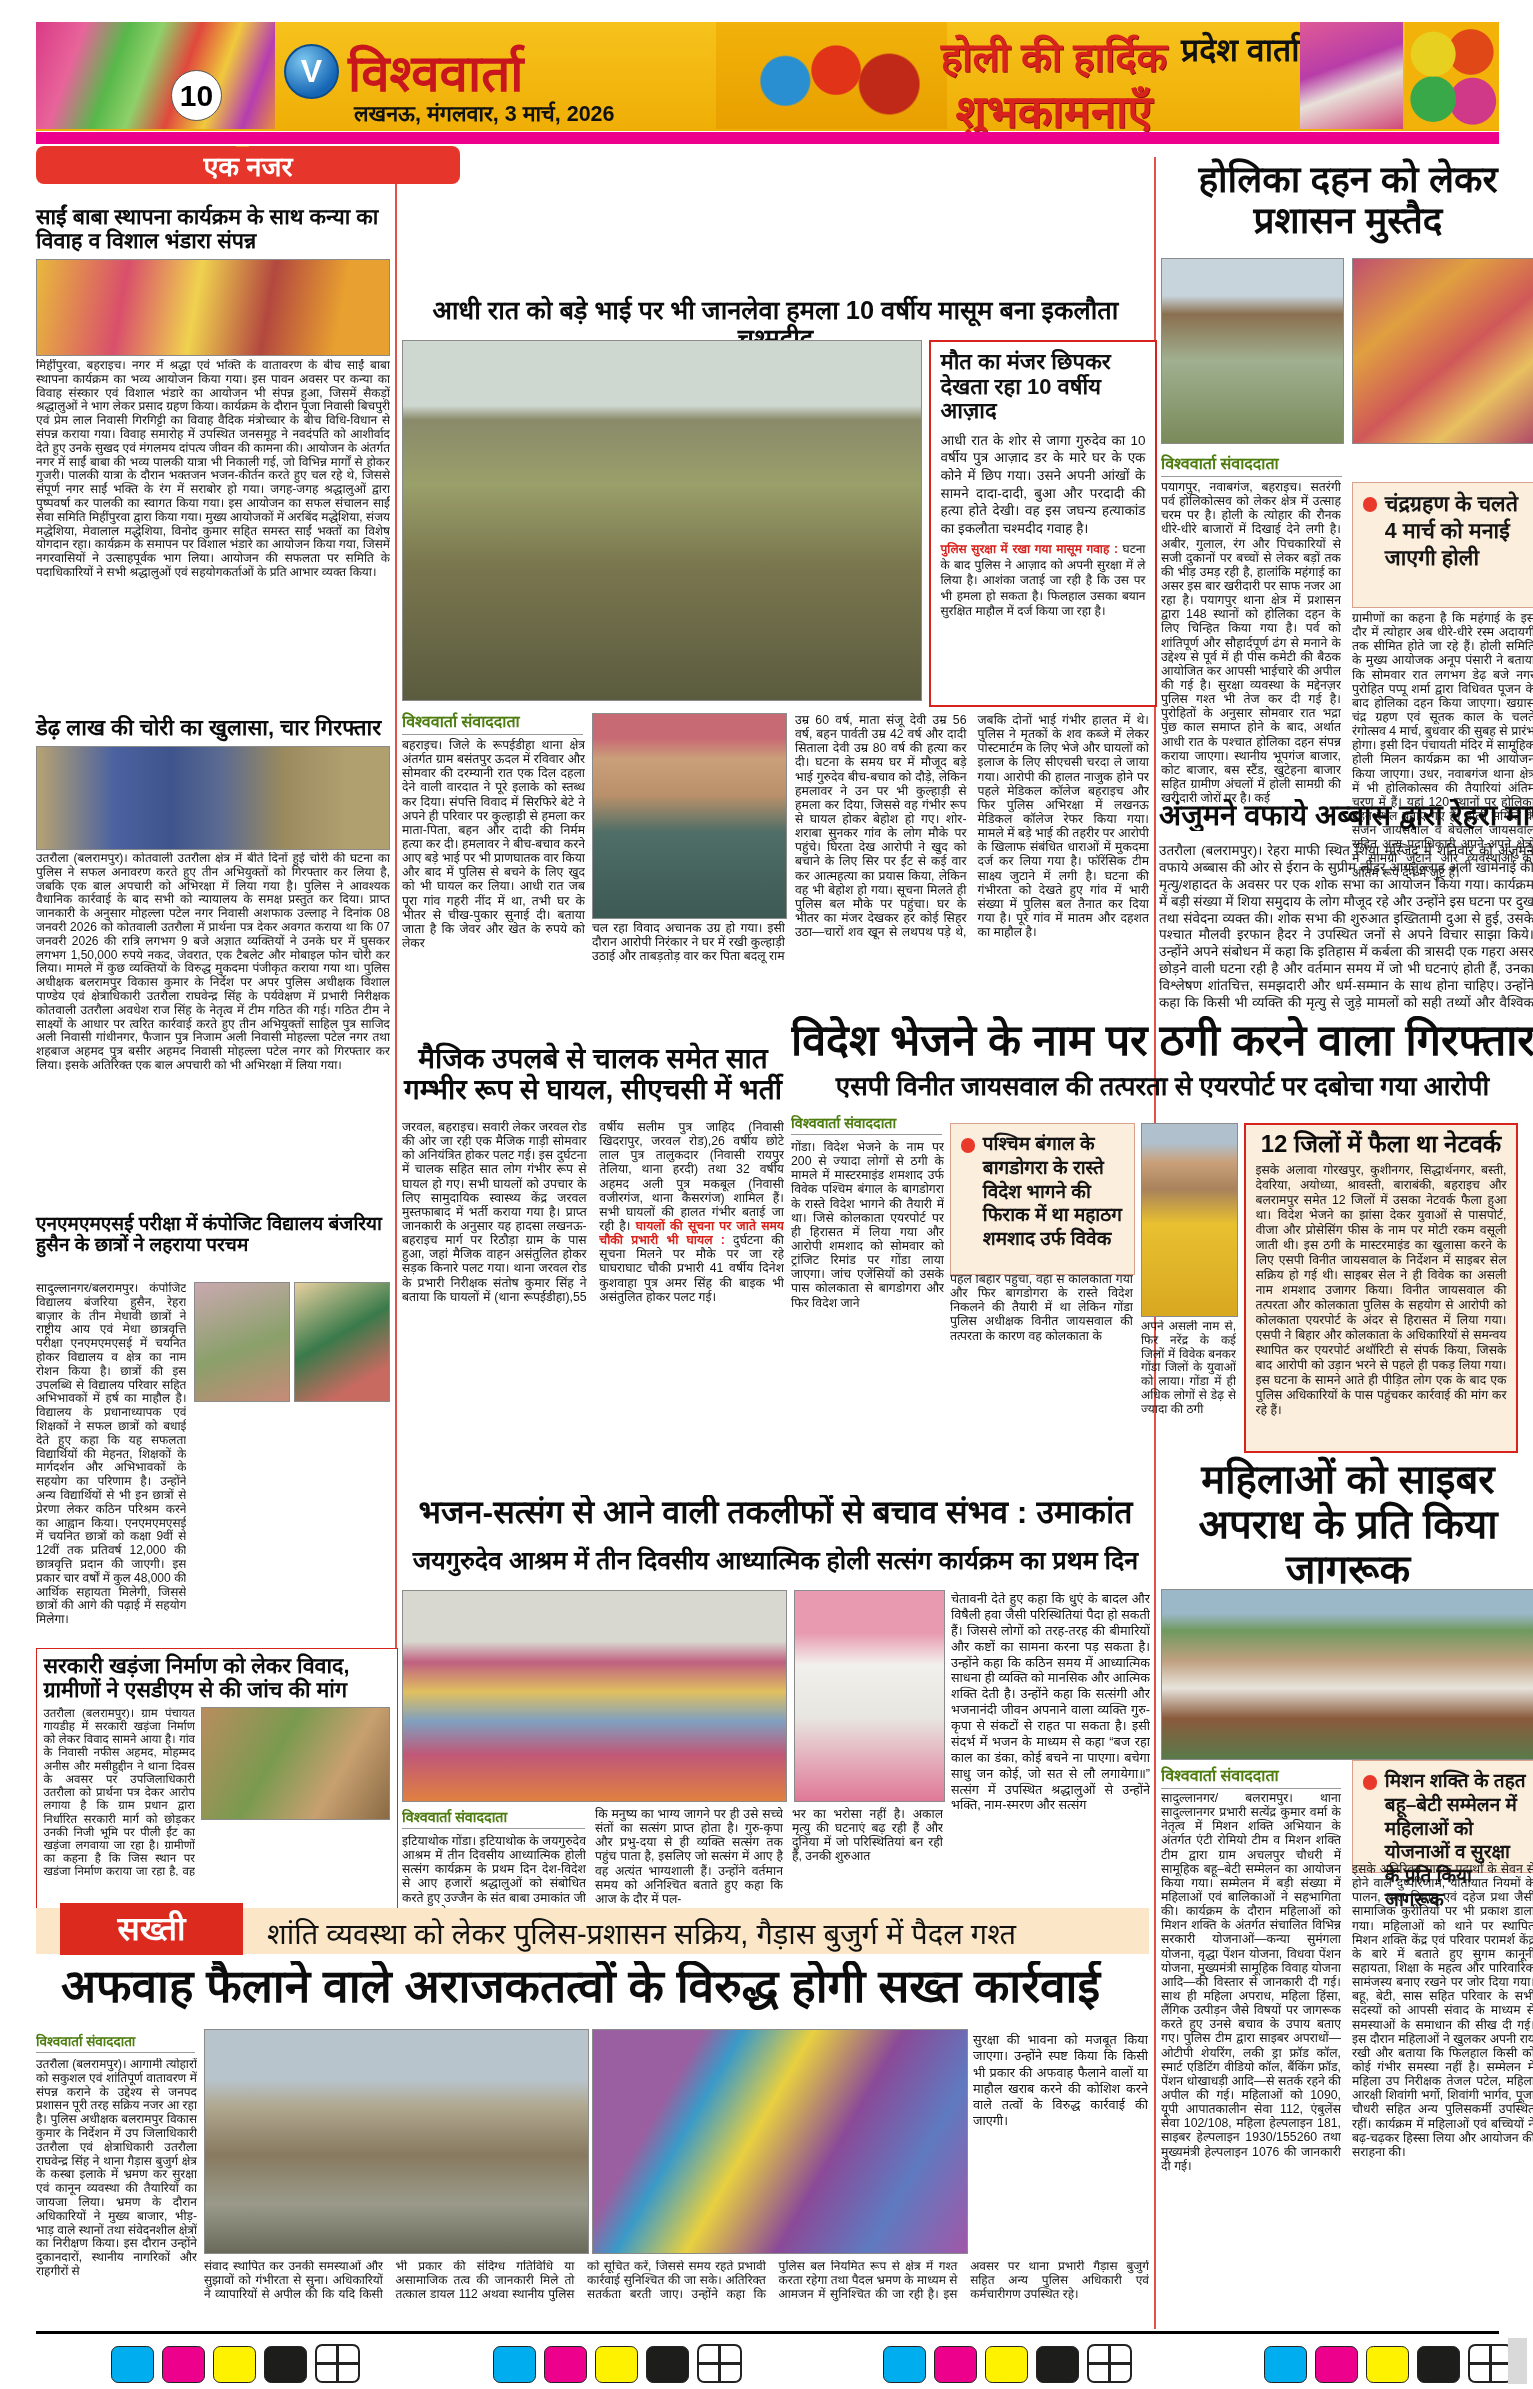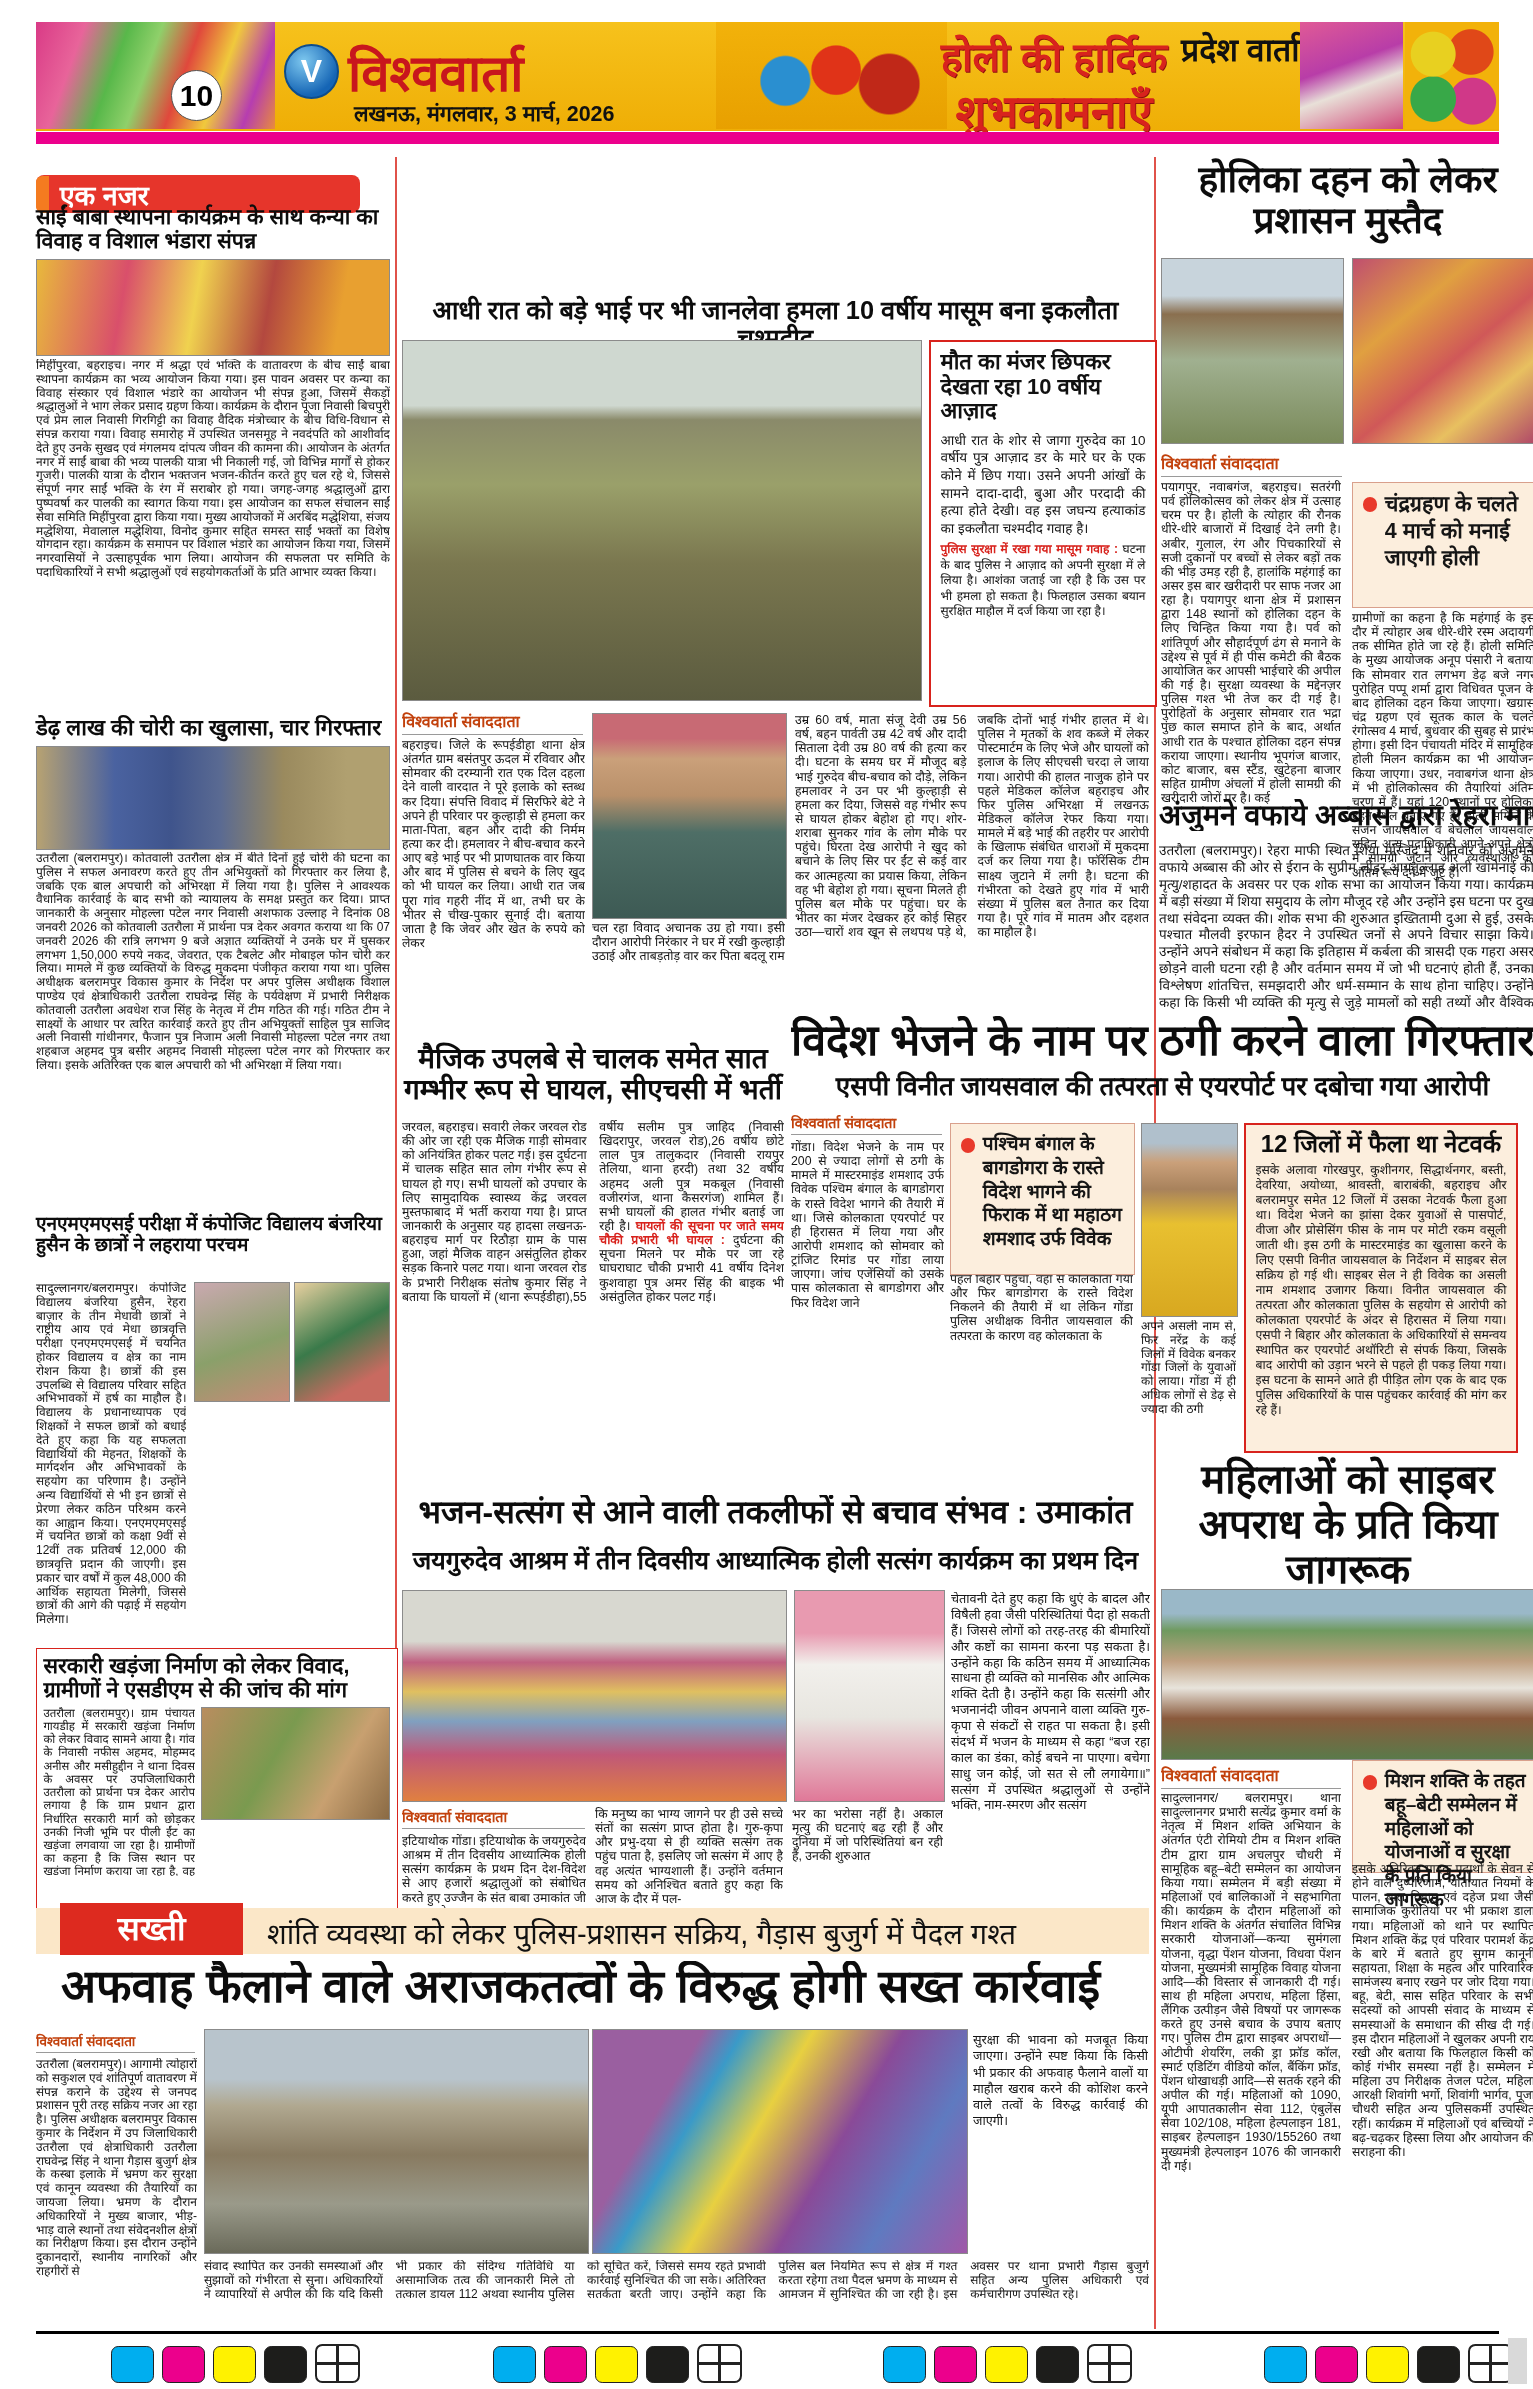--- a/index.html
+++ b/index.html
@@ -2,21 +2,21 @@
 <html style="font-size:12.7px"><head>
 <meta charset="utf-8">
 <style>
   html,body{margin:0;padding:0;background:#e8e8e8;}
   #page{position:relative;width:1533px;height:2389px;background:#ffffff;
         font-family:"Liberation Sans","DejaVu Sans",sans-serif;color:#111;overflow:hidden;}
   .abs{position:absolute;}
   .photo{border:0.8px solid #8b8b8b;}
   .bodytxt{font-size:12.3px;line-height:1.15;text-align:justify;overflow:hidden;color:#151515;}
   .bodytxt b{font-weight:700;}
-  .byline{font-weight:700;font-size:16px;color:#c2410c;border-bottom:1.6px solid #9a9a9a;padding-bottom:1.6px;overflow:hidden;white-space:nowrap;}
+  .byline{font-weight:700;font-size:16px;color:#4d7c0f;border-bottom:1.6px solid #9a9a9a;padding-bottom:1.6px;overflow:hidden;white-space:nowrap;}
   .headline{font-weight:700;color:#0c0c0c;line-height:1.12;}
   .center{text-align:center;}
   .red{color:#d8231d;}
   .vline{width:1.6px;background:#e0524a;}
   .dot{display:inline-block;width:14.3px;height:14.3px;border-radius:50%;background:#e8392b;margin-right:8px;flex:0 0 14.3px;margin-top:6.4px;}
   .hlbox{background:#fceedd;border:0.8px solid #d9a08c;display:flex;padding:8px 9.5px;font-weight:700;font-size:21.5px;line-height:1.25;color:#151515;}
   .redbox{border:2.4px solid #d8231d;background:#fff;}
   .creambox{border:2.4px solid #d8231d;background:#fceedd;}
   .regsq{display:inline-block;width:41px;height:35px;border-radius:7.2px;margin-right:8px;border:1.6px solid #222;}
   .regmark{display:inline-block;width:41px;height:35px;border-radius:7.2px;margin-right:8px;border:2.4px solid #222;background:
@@ -46,21 +46,21 @@
     <div class="abs center" style="left:819px;top:57px;width:398px;font-weight:700;font-size:45px;color:#d8231d;text-shadow:0.8px 0.8px 0 #8c0f0f;">शुभकामनाएँ</div>
     <div class="abs" style="left:1145px;top:4.8px;width:207px;font-weight:700;font-size:32px;color:#111;">प्रदेश वार्ता</div>
     <div class="abs photo" style="left:1264px;top:0;width:103px;height:107px;border:none;background:linear-gradient(160deg,#e05a96,#b83da8 40%,#e8e0d8 60%,#d04878);"></div>
     <div class="abs photo" style="left:1369px;top:0;width:94px;height:107px;border:none;background:radial-gradient(circle at 30% 30%,#e8d020 0 22%,transparent 23%),radial-gradient(circle at 70% 28%,#e04818 0 22%,transparent 23%),radial-gradient(circle at 30% 72%,#38a848 0 22%,transparent 23%),radial-gradient(circle at 72% 74%,#d03888 0 22%,transparent 23%),#f2b20a;"></div>
   </div>
   <div class="abs" style="left:36px;top:132px;width:1463px;height:12px;background:#ec008c;"></div>
 
   <div class="abs vline" style="left:395px;top:157px;height:1745px;"></div>
   <div class="abs vline" style="left:1154px;top:157px;height:2172px;"></div>
 
-  <div class="abs eknajar" style="left:36px;top:175px;width:324px;height:38px;">
+  <div class="abs eknajar" style="left:36px;top:146px;width:424px;height:38px;flex-direction:column;">
     <span class="sq"></span>
     <span style="color:#fff;font-weight:700;font-size:27px;">एक नजर</span>
   </div>
 
   <div class="abs headline" style="left:36px;top:205px;width:354px;font-size:21.5px;">साईं बाबा स्थापना कार्यक्रम के साथ कन्या का विवाह व विशाल भंडारा संपन्न</div>
   <div class="abs photo" style="left:36px;top:259px;width:352px;height:95px;background:linear-gradient(100deg,#e8b93c,#d94f6b 25%,#f0d24f 45%,#b3483f 65%,#e8a030 85%);"></div>
   <div class="abs bodytxt" style="left:36px;top:359px;width:354px;height:352px;font-size:12px;">मिहींपुरवा, बहराइच। नगर में श्रद्धा एवं भक्ति के वातावरण के बीच साईं बाबा स्थापना कार्यक्रम का भव्य आयोजन किया गया। इस पावन अवसर पर कन्या का विवाह संस्कार एवं विशाल भंडारे का आयोजन भी संपन्न हुआ, जिसमें सैकड़ों श्रद्धालुओं ने भाग लेकर प्रसाद ग्रहण किया। कार्यक्रम के दौरान पूजा निवासी बिचपुरी एवं प्रेम लाल निवासी गिरगिट्टी का विवाह वैदिक मंत्रोच्चार के बीच विधि-विधान से संपन्न कराया गया। विवाह समारोह में उपस्थित जनसमूह ने नवदंपति को आशीर्वाद देते हुए उनके सुखद एवं मंगलमय दांपत्य जीवन की कामना की। आयोजन के अंतर्गत नगर में साईं बाबा की भव्य पालकी यात्रा भी निकाली गई, जो विभिन्न मार्गों से होकर गुजरी। पालकी यात्रा के दौरान भक्तजन भजन-कीर्तन करते हुए चल रहे थे, जिससे संपूर्ण नगर साईं भक्ति के रंग में सराबोर हो गया। जगह-जगह श्रद्धालुओं द्वारा पुष्पवर्षा कर पालकी का स्वागत किया गया। इस आयोजन का सफल संचालन साईं सेवा समिति मिहींपुरवा द्वारा किया गया। मुख्य आयोजकों में अरबिंद मद्धेशिया, संजय मद्धेशिया, मेवालाल मद्धेशिया, विनोद कुमार सहित समस्त साईं भक्तों का विशेष योगदान रहा। कार्यक्रम के समापन पर विशाल भंडारे का आयोजन किया गया, जिसमें नगरवासियों ने उत्साहपूर्वक भाग लिया। आयोजन की सफलता पर समिति के पदाधिकारियों ने सभी श्रद्धालुओं एवं सहयोगकर्ताओं के प्रति आभार व्यक्त किया।</div>
 
   <div class="abs headline" style="left:36px;top:716px;width:354px;font-size:22px;white-space:nowrap;">डेढ़ लाख की चोरी का खुलासा, चार गिरफ्तार</div>
   <div class="abs photo" style="left:36px;top:746px;width:352px;height:102px;background:linear-gradient(90deg,#b7a272,#4a62a0 22%,#3f548c 38%,#5a6a92 52%,#9a8a5e 70%,#b0a070 88%),#d8d4c8;"></div>

